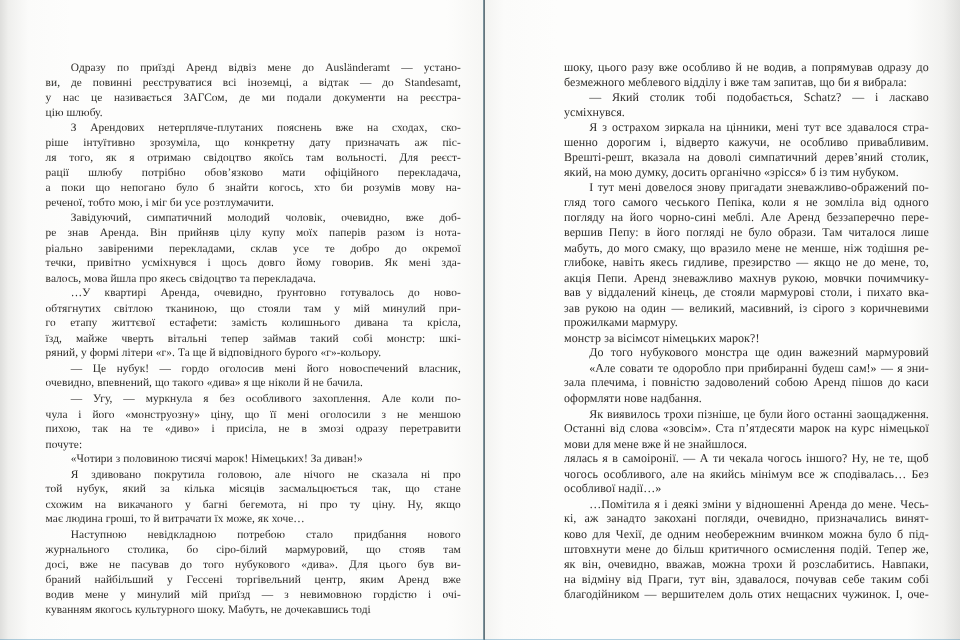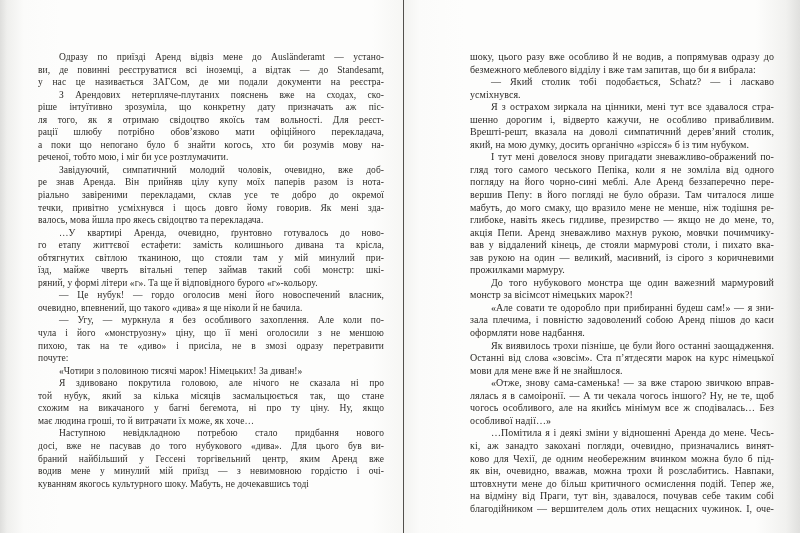--- a/index.html
+++ b/index.html
@@ -42,40 +42,41 @@
 </head>
 <body>
 
 <div class="spread">
   <section class="page page-left">
     <div class="textblock">
         <div class="para">
           <div class="line indent">Одразу по приїзді Аренд відвіз мене до Ausländeramt — устано-</div>
           <div class="line">ви, де повинні реєструватися всі іноземці, а відтак — до Standesamt,</div>
           <div class="line">у нас це називається ЗАГСом, де ми подали документи на реєстра-</div>
+          <div class="line para-end">цію шлюбу.</div>
         </div>
         <div class="para">
           <div class="line indent">З Арендових нетерпляче-плутаних пояснень вже на сходах, ско-</div>
           <div class="line">ріше інтуїтивно зрозуміла, що конкретну дату призначать аж піс-</div>
           <div class="line">ля того, як я отримаю свідоцтво якоїсь там вольності. Для реєст-</div>
           <div class="line">рації шлюбу потрібно обов’язково мати офіційного перекладача,</div>
           <div class="line">а поки що непогано було б знайти когось, хто би розумів мову на-</div>
           <div class="line para-end">реченої, тобто мою, і міг би усе розтлумачити.</div>
         </div>
         <div class="para">
           <div class="line indent">Завідуючий, симпатичний молодий чоловік, очевидно, вже доб-</div>
           <div class="line">ре знав Аренда. Він прийняв цілу купу моїх паперів разом із нота-</div>
           <div class="line">ріально завіреними перекладами, склав усе те добро до окремої</div>
           <div class="line">течки, привітно усміхнувся і щось довго йому говорив. Як мені зда-</div>
           <div class="line para-end">валось, мова йшла про якесь свідоцтво та перекладача.</div>
         </div>
         <div class="para">
           <div class="line indent">…У квартирі Аренда, очевидно, ґрунтовно готувалось до ново-</div>
+          <div class="line">обтягнутих світлою тканиною, що стояли там у мій минулий при-</div>
           <div class="line">го етапу життєвої естафети: замість колишнього дивана та крісла,</div>
-          <div class="line">обтягнутих світлою тканиною, що стояли там у мій минулий при-</div>
           <div class="line">їзд, майже чверть вітальні тепер займав такий собі монстр: шкі-</div>
           <div class="line para-end">ряний, у формі літери «г». Та ще й відповідного бурого «г»-кольору.</div>
         </div>
         <div class="para">
           <div class="line indent">— Це нубук! — гордо оголосив мені його новоспечений власник,</div>
           <div class="line para-end">очевидно, впевнений, що такого «дива» я ще ніколи й не бачила.</div>
         </div>
         <div class="para">
           <div class="line indent">— Угу, — муркнула я без особливого захоплення. Але коли по-</div>
           <div class="line">чула і його «монструозну» ціну, що її мені оголосили з не меншою</div>
@@ -86,20 +87,21 @@
           <div class="line indent para-end">«Чотири з половиною тисячі марок! Німецьких! За диван!»</div>
         </div>
         <div class="para">
           <div class="line indent">Я здивовано покрутила головою, але нічого не сказала ні про</div>
           <div class="line">той нубук, який за кілька місяців засмальцюється так, що стане</div>
           <div class="line">схожим на викачаного у багні бегемота, ні про ту ціну. Ну, якщо</div>
           <div class="line para-end">має людина гроші, то й витрачати їх може, як хоче…</div>
         </div>
         <div class="para">
           <div class="line indent">Наступною невідкладною потребою стало придбання нового</div>
+          <div class="line">журнального столика, бо сіро-білий мармуровий, що стояв там</div>
           <div class="line">досі, вже не пасував до того нубукового «дива». Для цього був ви-</div>
           <div class="line">браний найбільший у Гессені торгівельний центр, яким Аренд вже</div>
           <div class="line">водив мене у минулий мій приїзд — з невимовною гордістю і очі-</div>
           <div class="line para-end">куванням якогось культурного шоку. Мабуть, не дочекавшись тоді</div>
         </div>
       </div>
   </section>
   <div class="spine"></div>
   <section class="page page-right">
     <div class="textblock">
@@ -122,43 +124,42 @@
           <div class="line">погляду на його чорно-сині меблі. Але Аренд беззаперечно пере-</div>
           <div class="line">вершив Пепу: в його погляді не було образи. Там читалося лише</div>
           <div class="line">мабуть, до мого смаку, що вразило мене не менше, ніж тодішня ре-</div>
           <div class="line">глибоке, навіть якесь гидливе, презирство — якщо не до мене, то,</div>
           <div class="line">акція Пепи. Аренд зневажливо махнув рукою, мовчки почимчику-</div>
           <div class="line">вав у віддалений кінець, де стояли мармурові столи, і пихато вка-</div>
           <div class="line">зав рукою на один — великий, масивний, із сірого з коричневими</div>
           <div class="line para-end">прожилками мармуру.</div>
         </div>
         <div class="para">
+          <div class="line para-end">монстр за вісімсот німецьких марок?!</div>
           <div class="line indent">До того нубукового монстра ще один важезний мармуровий</div>
-          <div class="line para-end">монстр за вісімсот німецьких марок?!</div>
         </div>
         <div class="para">
           <div class="line indent">«Але совати те одоробло при прибиранні будеш сам!» — я зни-</div>
           <div class="line">зала плечима, і повністю задоволений собою Аренд пішов до каси</div>
           <div class="line para-end">оформляти нове надбання.</div>
         </div>
         <div class="para">
           <div class="line indent">Як виявилось трохи пізніше, це були його останні заощадження.</div>
           <div class="line">Останні від слова «зовсім». Ста п’ятдесяти марок на курс німецької</div>
           <div class="line para-end">мови для мене вже й не знайшлося.</div>
         </div>
         <div class="para">
-          <div class="line indent">«Отже, знову сама-саменька! — за вже старою звичкою вправ-</div>
           <div class="line">лялась я в самоіронії. — А ти чекала чогось іншого? Ну, не те, щоб</div>
           <div class="line">чогось особливого, але на якийсь мінімум все ж сподівалась… Без</div>
           <div class="line para-end">особливої надії…»</div>
         </div>
         <div class="para">
           <div class="line indent">…Помітила я і деякі зміни у відношенні Аренда до мене. Чесь-</div>
           <div class="line">кі, аж занадто закохані погляди, очевидно, призначались винят-</div>
           <div class="line">ково для Чехії, де одним необережним вчинком можна було б під-</div>
+          <div class="line">штовхнути мене до більш критичного осмислення подій. Тепер же,</div>
           <div class="line">як він, очевидно, вважав, можна трохи й розслабитись. Навпаки,</div>
-          <div class="line">штовхнути мене до більш критичного осмислення подій. Тепер же,</div>
           <div class="line">на відміну від Праги, тут він, здавалося, почував себе таким собі</div>
           <div class="line">благодійником — вершителем доль отих нещасних чужинок. І, оче-</div>
         </div>
       </div>
   </section>
 </div>
 
 </body></html>

